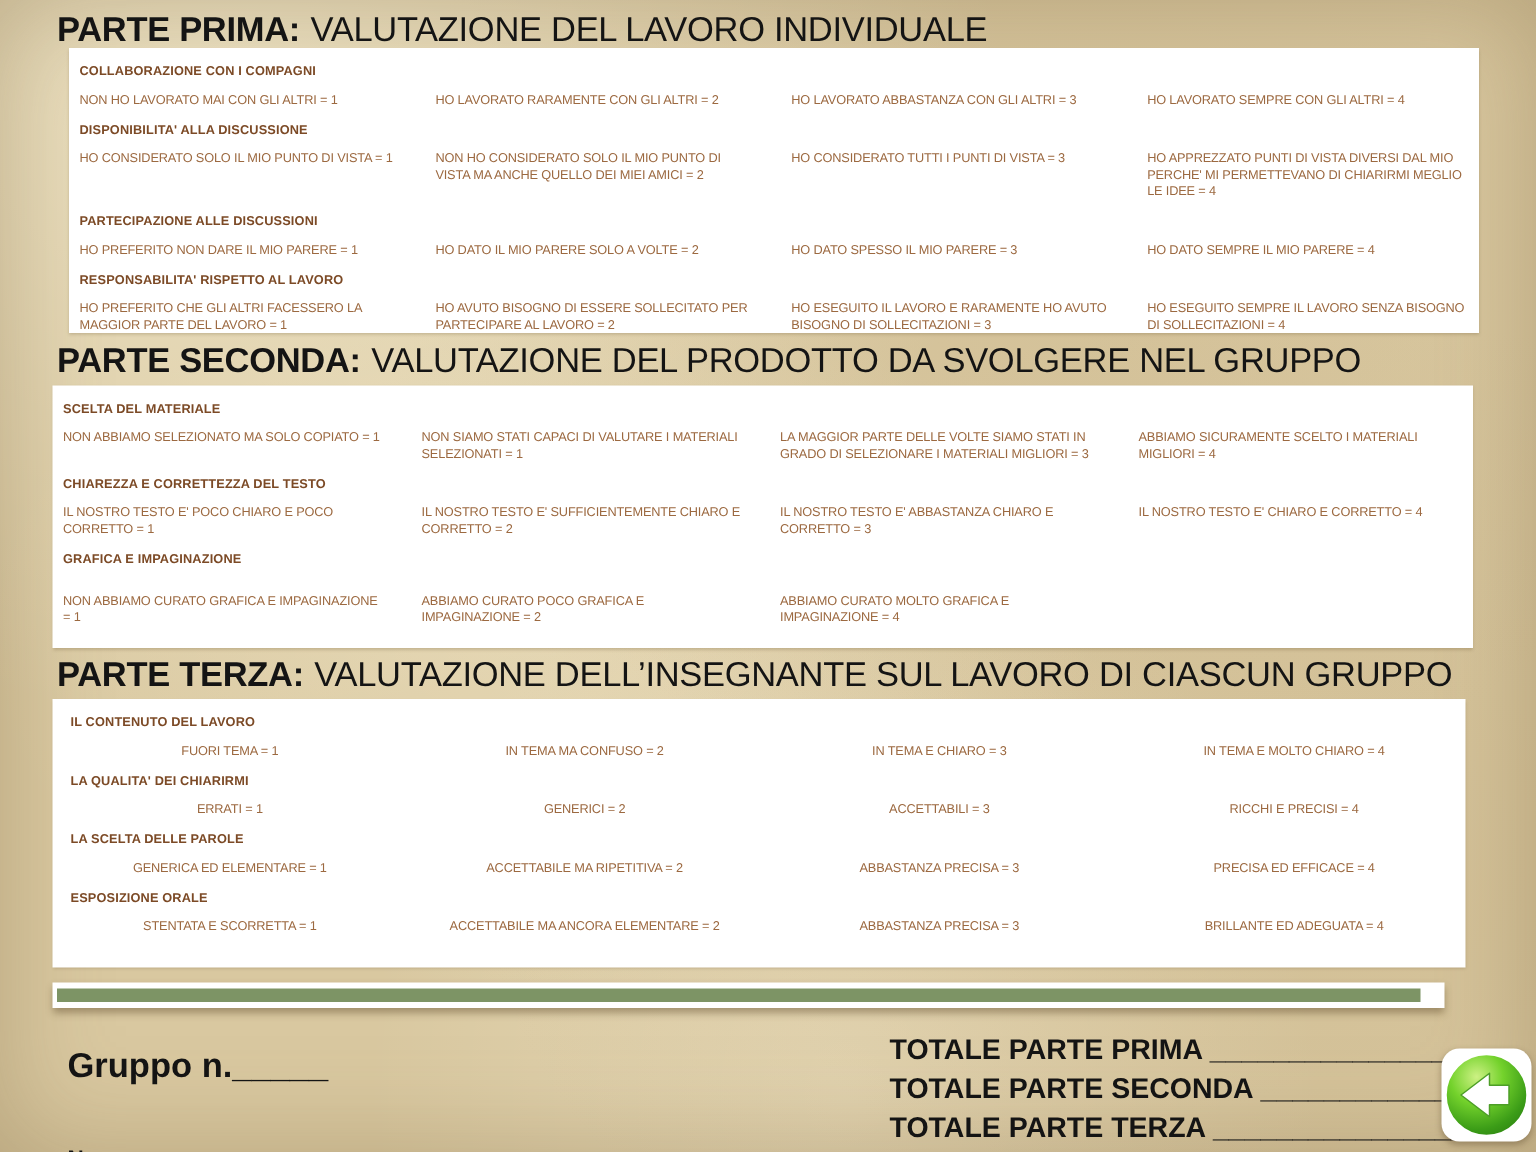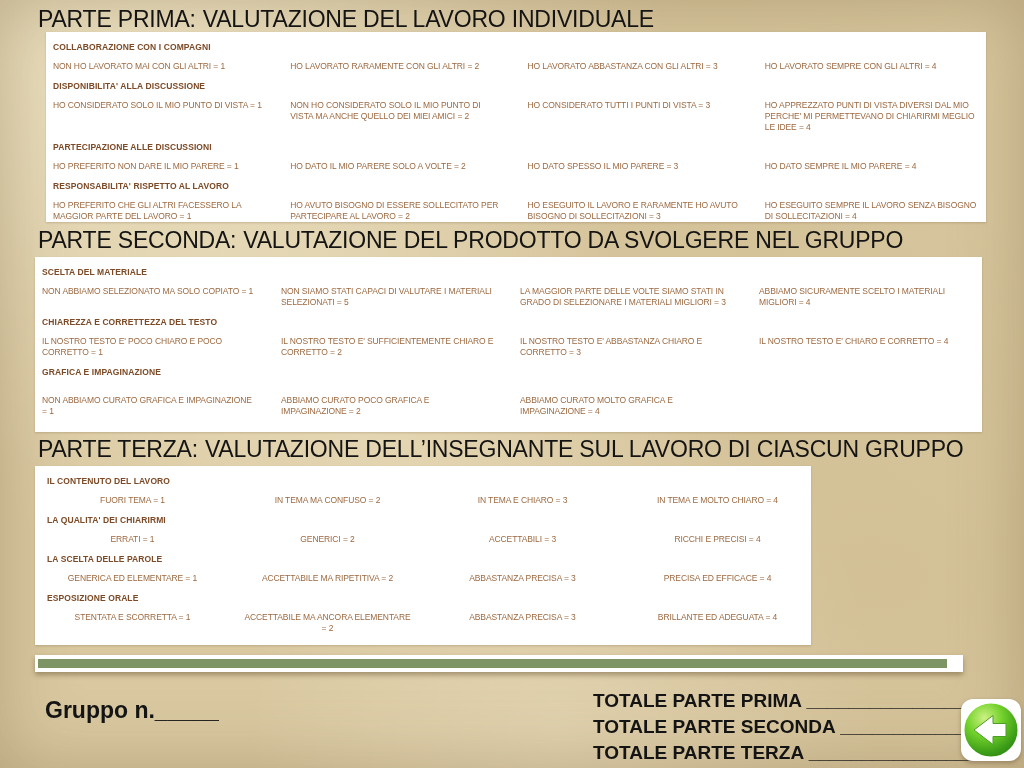--- a/index.html
+++ b/index.html
@@ -14,33 +14,33 @@
       radial-gradient(ellipse at 15% 8%,  rgba(255,250,228,0.50), transparent 42%),
       radial-gradient(ellipse at 70% 20%, rgba(201,180,138,0.35), transparent 45%),
       radial-gradient(ellipse at 35% 55%, rgba(255,246,220,0.30), transparent 40%),
       radial-gradient(ellipse at 85% 75%, rgba(198,176,132,0.35), transparent 45%),
       radial-gradient(ellipse at 55% 95%, rgba(255,248,226,0.30), transparent 40%);
     box-shadow: inset 0 0 70px rgba(118,94,55,0.35);
   }
   .section-title {
     position:absolute; font-size:23px; color:#141414; white-space:nowrap; letter-spacing:-0.2px;
   }
-  .title-bold { font-weight:normal; margin-right:7px; }
+  .title-bold { font-weight:bold; margin-right:7px; }
   .s0-title { top:6px;   left:38px; }
   .s1-title { top:227px; left:38px; }
   .s2-title { top:436px; left:38px; }
 
   .panel {
     position:absolute; background:#ffffff; box-sizing:border-box;
     padding:5px 8px 0 7px; overflow:hidden;
     box-shadow:0 1px 2px rgba(100,80,45,0.25);
   }
   .s0-panel { top:32px;  left:46px; width:940px; height:190px; }
   .s1-panel { top:257px; left:35px; width:947px; height:175px; }
-  .s2-panel { top:466px; left:35px; width:776px; height:179px;padding-left:12px; }
+  .s2-panel { top:466px; left:35px; width:942px; height:179px;padding-left:12px; }
 
   .group-header {
     font-size:8.5px; font-weight:bold; color:#7c4a26;
     margin:5px 0 9px; letter-spacing:0.1px;
   }
   .row {
     display:grid; grid-template-columns:repeat(4,1fr); column-gap:10px;
     margin-bottom:9px;
     gap:24px;
   }
@@ -102,21 +102,21 @@
           <div class="cell">HO AVUTO BISOGNO DI ESSERE SOLLECITATO PER PARTECIPARE AL LAVORO = 2</div>
           <div class="cell">HO ESEGUITO IL LAVORO E RARAMENTE HO AVUTO BISOGNO DI SOLLECITAZIONI = 3</div>
           <div class="cell">HO ESEGUITO SEMPRE IL LAVORO SENZA BISOGNO DI SOLLECITAZIONI = 4</div>
         </div>
       </div>
       <div class="section-title s1-title"><span class="title-bold">PARTE SECONDA:</span><span class="title-rest">VALUTAZIONE DEL PRODOTTO DA SVOLGERE NEL GRUPPO</span></div>
       <div class="panel s1-panel">
         <div class="group-header">SCELTA DEL MATERIALE</div>
         <div class="row">
           <div class="cell">NON ABBIAMO SELEZIONATO MA SOLO COPIATO = 1</div>
-          <div class="cell">NON SIAMO STATI CAPACI DI VALUTARE I MATERIALI SELEZIONATI = 5</div>
+          <div class="cell">NON SIAMO STATI CAPACI DI VALUTARE I MATERIALI SELEZIONATI = 1</div>
           <div class="cell">LA MAGGIOR PARTE DELLE VOLTE SIAMO STATI IN GRADO DI SELEZIONARE I MATERIALI MIGLIORI = 3</div>
           <div class="cell">ABBIAMO SICURAMENTE SCELTO I MATERIALI MIGLIORI = 4</div>
         </div>
         <div class="group-header">CHIAREZZA E CORRETTEZZA DEL TESTO</div>
         <div class="row">
           <div class="cell">IL NOSTRO TESTO E' POCO CHIARO E POCO CORRETTO = 1</div>
           <div class="cell">IL NOSTRO TESTO E' SUFFICIENTEMENTE CHIARO E CORRETTO = 2</div>
           <div class="cell">IL NOSTRO TESTO E' ABBASTANZA CHIARO E CORRETTO = 3</div>
           <div class="cell">IL NOSTRO TESTO E' CHIARO E CORRETTO = 4</div>
         </div>

